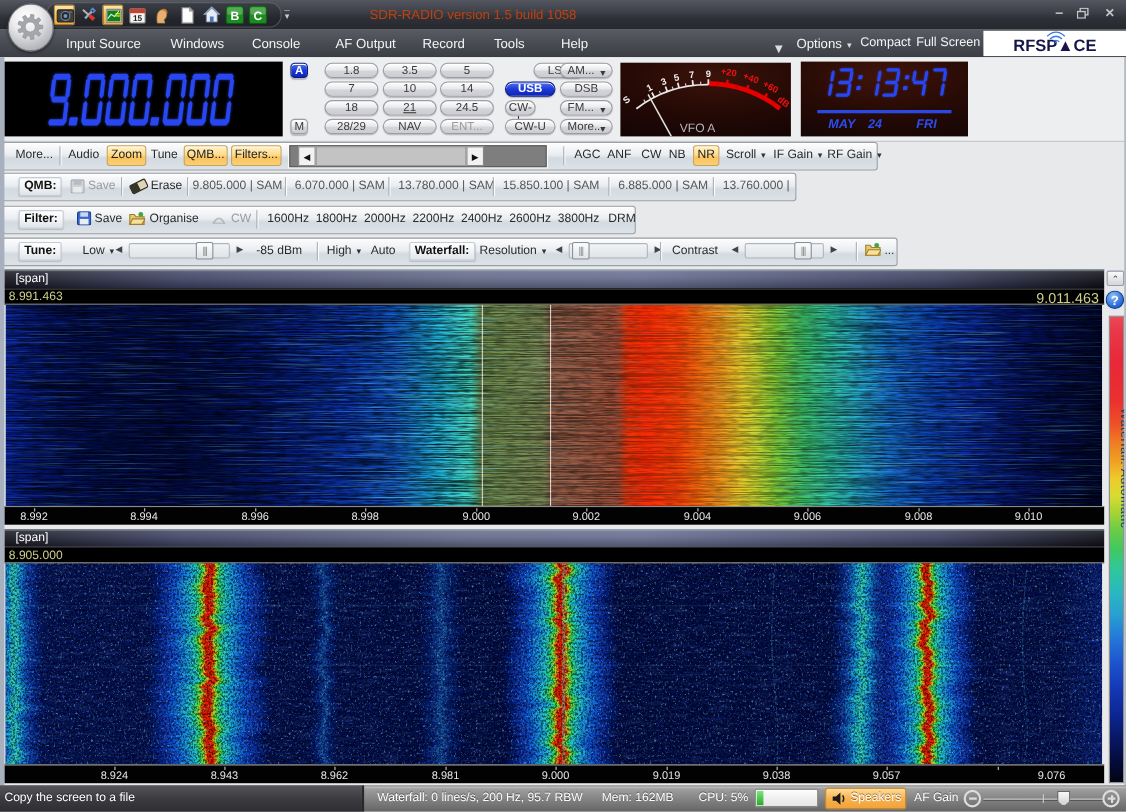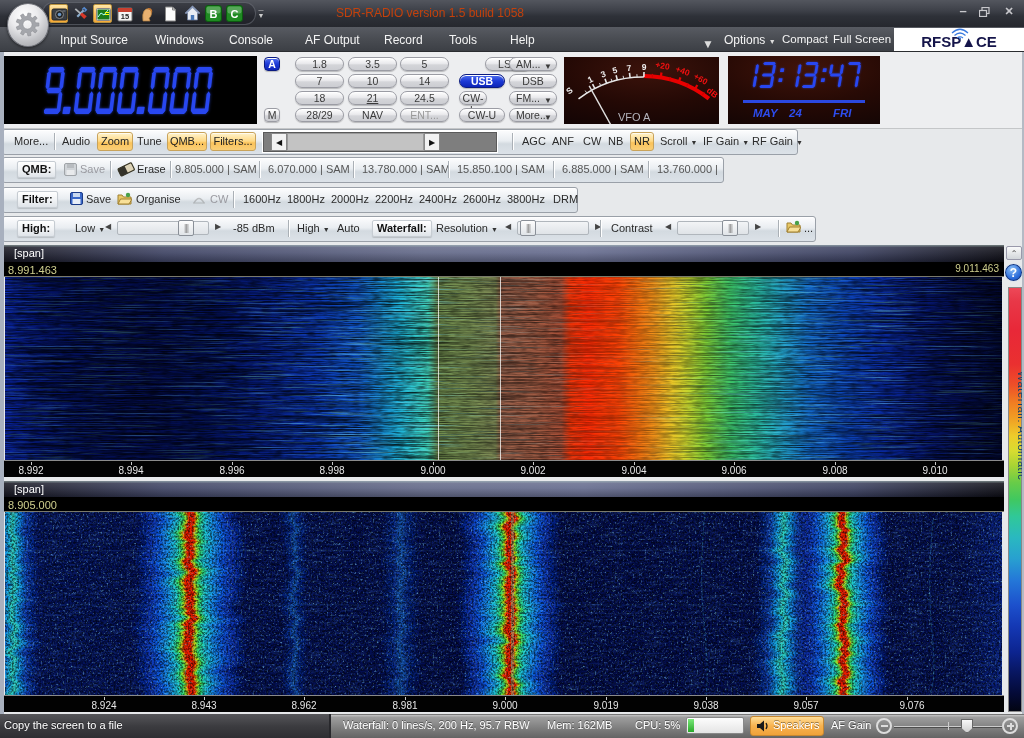--- a/index.html
+++ b/index.html
@@ -344,21 +344,21 @@
 <div class="tsep" style="left:233px;top:191px"></div>
 <div class="titem" style="left:243px;top:193px">1600Hz</div>
 <div class="titem" style="left:287px;top:193px">1800Hz</div>
 <div class="titem" style="left:331px;top:193px">2000Hz</div>
 <div class="titem" style="left:375px;top:193px">2200Hz</div>
 <div class="titem" style="left:419px;top:193px">2400Hz</div>
 <div class="titem" style="left:463px;top:193px">2600Hz</div>
 <div class="titem" style="left:507px;top:193px">3800Hz</div>
 <div class="titem" style="left:553px;top:193px">DRM</div>
 <div class="trow" style="top:216px;width:814px"></div>
-<div class="tlabel" style="left:17px;top:220px">High:</div>
+<div class="tlabel" style="left:17px;top:220px">Tune:</div>
 <div class="titem" style="left:75px;top:222px">Low <span class="carat">▼</span></div>
 <div class="abs" style="left:105px;top:222px;color:#444;font-size:8px">◀</div>
 <div class="abs" style="left:117px;top:221px;width:92px;height:14px;background:linear-gradient(180deg,#f2f4f6,#dfe3e7);border:1px solid #b0b6bc;border-radius:2px"></div>
 <div class="abs" style="left:178px;top:220px;width:16px;height:16px;background:linear-gradient(180deg,#fdfdfd,#e0e4e8);border:1px solid #8a9098;border-radius:2px;text-align:center;color:#888;font-size:9px;line-height:14px;letter-spacing:-1px">|||</div>
 <div class="abs" style="left:215px;top:222px;color:#444;font-size:8px">▶</div>
 <div class="titem" style="left:233px;top:222px">-85 dBm</div>
 <div class="tsep" style="left:288px;top:220px"></div>
 <div class="titem" style="left:297px;top:222px">High <span class="carat">▼</span></div>
 <div class="titem" style="left:337px;top:222px">Auto</div>
 <div class="tlabel" style="left:372px;top:220px">Waterfall:</div>
@@ -378,21 +378,21 @@
     <path d="M1 3 L5 3 L6.5 5 L14 5 L14 12 L1 12 Z" fill="#e8c868" stroke="#a08030"></path>
     <path d="M1 12 L3.5 7 L15 7 L12 12 Z" fill="#f8e098" stroke="#a08030"></path>
     <circle cx="11" cy="3" r="2.2" fill="#48a048"></circle>
   </svg>
 <div class="titem" style="left:804px;top:222px">...</div>
 <div class="abs" style="left:4px;top:245px;width:1000px;height:18px;background:linear-gradient(180deg,rgba(190,210,205,.5) 0,rgba(190,210,205,.5) 1px,rgba(255,255,255,.14) 2px,rgba(255,255,255,.08) 45%,rgba(0,0,0,.22) 100%),linear-gradient(90deg,#15151f 0,#3e4363 16%,#636988 42%,#666c8e 58%,#3a3f5e 85%,#0d0d15 100%);border-bottom:1px solid #000">
     <span style="position:absolute;left:10px;top:2px;color:#fff;font-size:11px">[span]</span>
   </div>
 <div class="abs" style="left:4px;top:263px;width:1000px;height:14px;background:#000;border-bottom:1px solid #7a7a6a">
     <span style="position:absolute;left:4px;top:1px;color:#cfcf8e;font-size:11px">8.991.463</span>
-    <span style="position:absolute;right:5px;top:0;color:#cfcf8e;font-size:10px">9.011.463</span>
+    <span style="position:absolute;right:5px;top:0;color:#cfcf8e;font-size:13px">9.011.463</span>
   </div>
 <svg class="abs" style="left:5px;top:277px" width="997" height="183" viewBox="0 0 997 182" preserveAspectRatio="none">
 <defs>
 <linearGradient id="g1" x1="0" y1="0" x2="1" y2="0">
         <stop offset="0.000" stop-color="#0a28b0"></stop>
         <stop offset="0.012" stop-color="#071e8c"></stop>
         <stop offset="0.035" stop-color="#04146a"></stop>
         <stop offset="0.070" stop-color="#030f54"></stop>
         <stop offset="0.150" stop-color="#030c48"></stop>
         <stop offset="0.200" stop-color="#031056"></stop>
@@ -661,21 +661,21 @@
     <div class="slab" style="left:401px">8.981</div>
     <div class="stick" style="left:501px"></div>
     <div class="slab" style="left:501px">9.000</div>
     <div class="stick" style="left:602px"></div>
     <div class="slab" style="left:602px">9.019</div>
     <div class="stick" style="left:702px"></div>
     <div class="slab" style="left:702px">9.038</div>
     <div class="stick" style="left:802px"></div>
     <div class="slab" style="left:802px">9.057</div>
     <div class="stick" style="left:903px"></div>
-    <div class="slab" style="left:908px">9.076</div>
+    <div class="slab" style="left:952px">9.076</div>
   </div>
 <div class="abs" style="left:1004px;top:245px;width:20px;height:468px;background:#e7e9eb"></div>
 <div class="abs" style="left:1006px;top:246px;width:16px;height:14px;background:linear-gradient(#fafafa,#d2d6da);border:1px solid #99a;border-radius:2px;font-size:8px;text-align:center;line-height:13px;color:#333">⌃</div>
 <div class="abs" style="left:1004px;top:263px;width:19px;height:19px;border-radius:50%;background:radial-gradient(circle at 40% 30%,#8ac0f8 0,#2a6ad8 60%,#1848b0 100%);border:1px solid #dde4ea;box-shadow:0 0 0 1px #1a3a80 inset;color:#fff;font-size:12px;font-weight:bold;text-align:center;line-height:18px">?</div>
 <div class="abs" style="left:1008px;top:287px;width:14px;height:425px;border:1px solid #888;background:linear-gradient(180deg,#ee4858 0,#e83848 3%,#e82838 10%,#ea3030 18%,#ee5028 23%,#f07c22 27%,#f0a024 31%,#eecc2a 35%,#d8dc30 38.5%,#a8d434 42%,#68cc48 46%,#40c860 50%,#30c898 54%,#2ab8c0 59%,#28a0d0 64%,#2478d8 69%,#1c50cc 75%,#1438b4 80%,#0c2490 86%,#081660 91%,#040a36 96%,#020512 100%)"></div>
 <div class="abs" style="left:1002px;top:371px;width:26px;height:185px;color:#14406a;font-size:11px;writing-mode:vertical-rl;letter-spacing:.6px">Waterfall: Automatic</div>
 <div class="abs" style="left:0;top:52px;width:4px;height:662px;background:#a8b0be"></div>
 <div class="abs" style="left:1022px;top:52px;width:2px;height:662px;background:#b4bac4"></div>
 <div class="abs" style="left:0;top:714px;width:1024px;height:24px;background:linear-gradient(180deg,#c6c6c6 0,#9e9e9e 10%,#808080 55%,#646464 100%);border-top:1px solid #777"></div>
 <div class="abs" style="left:0;top:714px;width:331px;height:24px;background:linear-gradient(180deg,#56565a 0,#3c3c40 50%,#2e2e32 100%);border-right:2px solid #28282c"></div>

